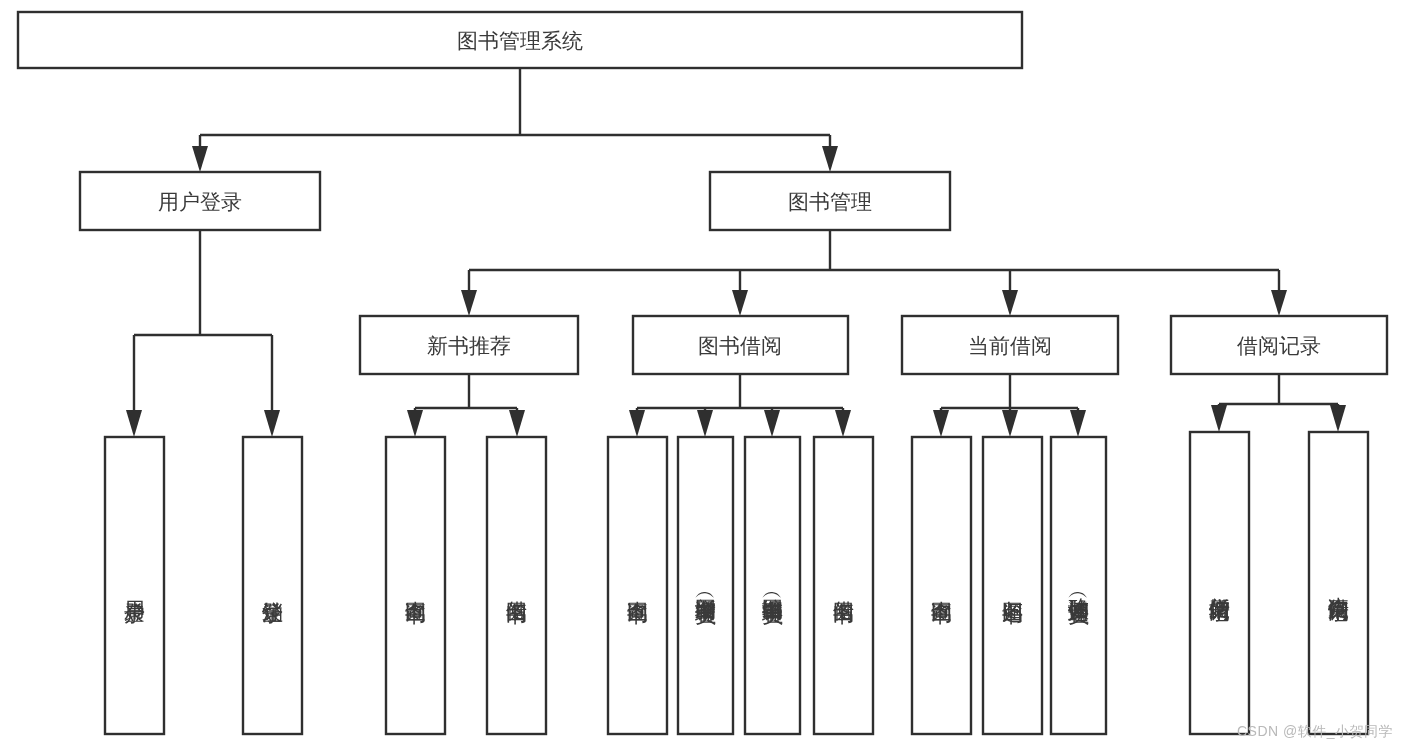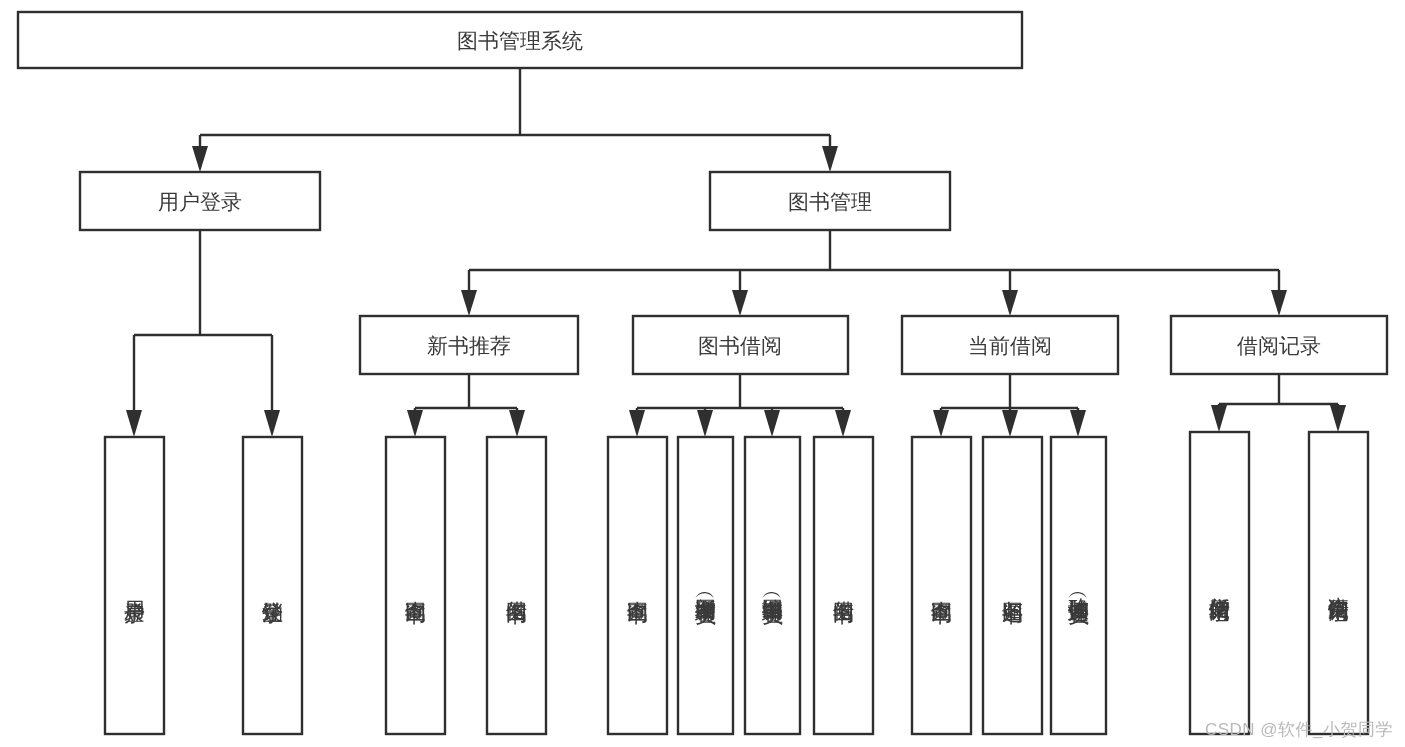--- a/index.html
+++ b/index.html
@@ -63,21 +63,21 @@
     display: flex;
     align-items: center;
     justify-content: center;
     pointer-events: none;
   }
   #watermark {
     position: absolute;
     right: 12px;
     bottom: 6px;
     color: #b9b9b9;
-    font-size: 17px;
+    font-size: 14px;
     font-family: "Liberation Sans", "DejaVu Sans", sans-serif;
     letter-spacing: 0.5px;
     white-space: nowrap;
   }
 </style>
 </head>
 <body>
 
 <div id="diagram-root">
 

